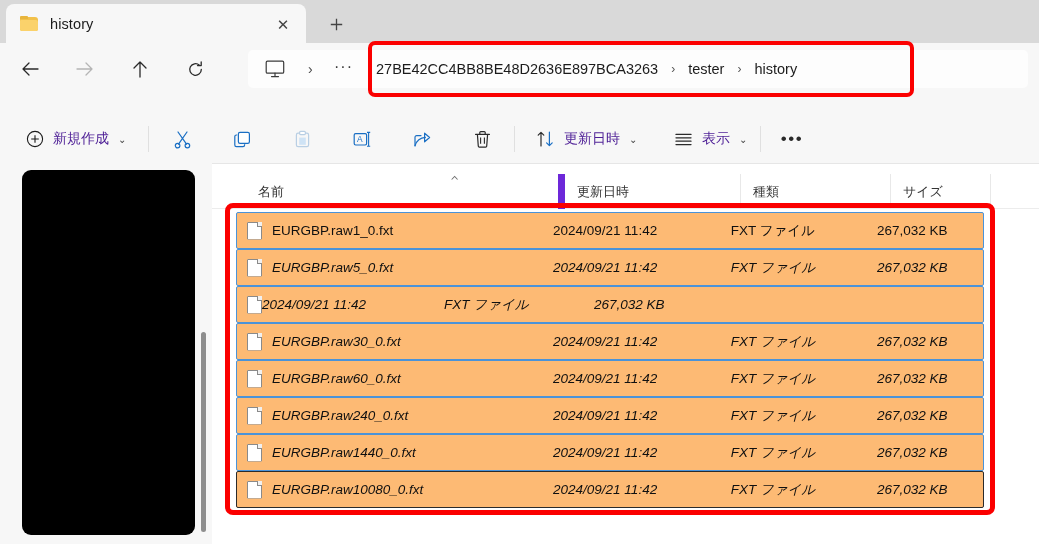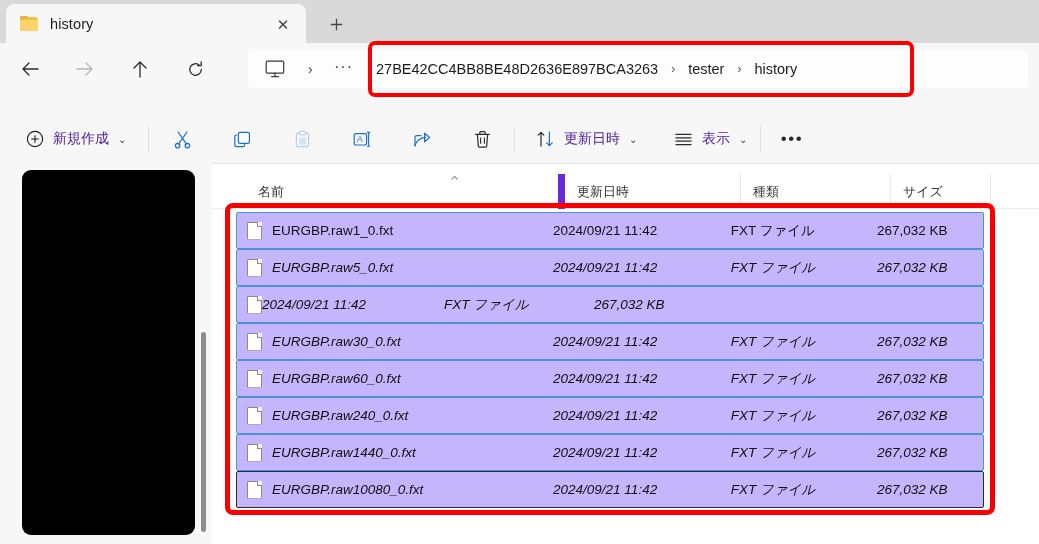--- a/index.html
+++ b/index.html
@@ -197,21 +197,21 @@
   }
 
   
   .filelist {
     position: absolute; left: 236px; top: 212px;
     width: 748px;
   }
   .filerow {
     position: relative;
     height: 37px;
-    background: #c4b5fd;
+    background: #fdba74;
     border: 1px solid #4a93d9;
     border-radius: 2px;
     display: flex; align-items: center;
     margin-bottom: 0px;
   }
   .filerow + .filerow { margin-top: 0px; font-style: italic; }
   .filerow.focused { border: 1px solid #2b2b2b; }
   .doc-icon {
     margin-left: 10px; width: 15px; height: 18px; position: relative; flex: none;
   }

